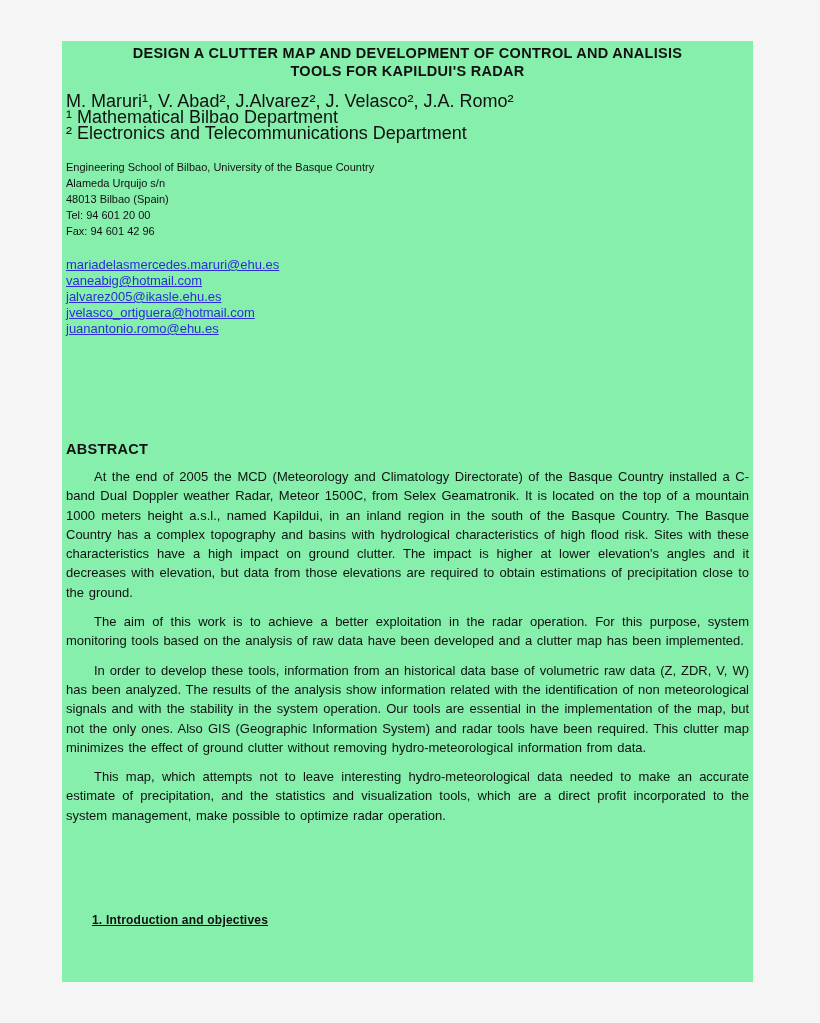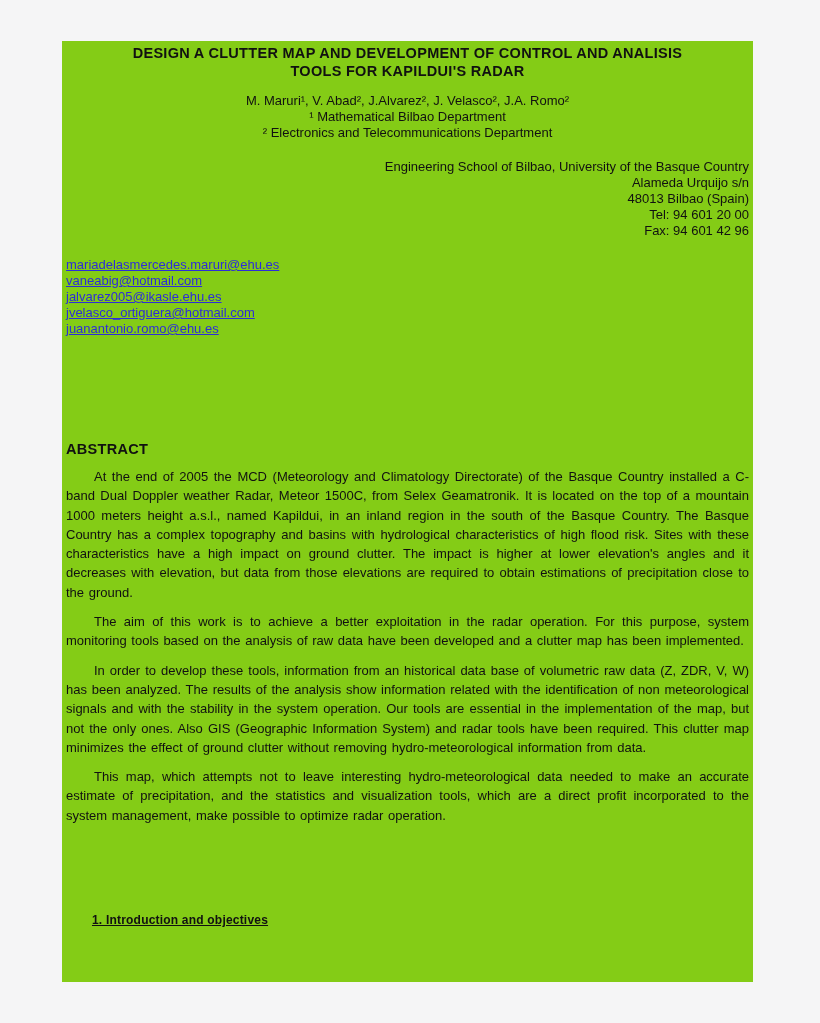--- a/index.html
+++ b/index.html
@@ -16,43 +16,42 @@
     width: 820px;
     height: 1023px;
     overflow: hidden;
   }
   .page {
     position: absolute;
     left: 62px;
     top: 41px;
     width: 691px;
     height: 941px;
-    background: #84cc16;
+    background: #86efac;
     overflow: hidden;
     box-sizing: border-box;
     padding: 2px 4px 0 4px;
   }
   .paper-title {
     font-size: 14.5px;
     font-weight: bold;
     text-align: center;
     line-height: 18px;
     letter-spacing: 0.3px;
     margin-top: 1px;
   }
   .authors-block {
     margin-top: 13px;
-    text-align: center;
-    font-size: 13px;
+    font-size: 18px;
     line-height: 16px;
   }
   .address-block {
     margin-top: 18px;
-    text-align: right;
-    font-size: 13px;
+    text-align: left;
+    font-size: 11px;
     line-height: 16px;
   }
   .emails-block {
     margin-top: 18px;
     text-align: left;
     font-size: 13px;
     line-height: 16px;
   }
   .emails-block a {
     color: #2d2dd9;

